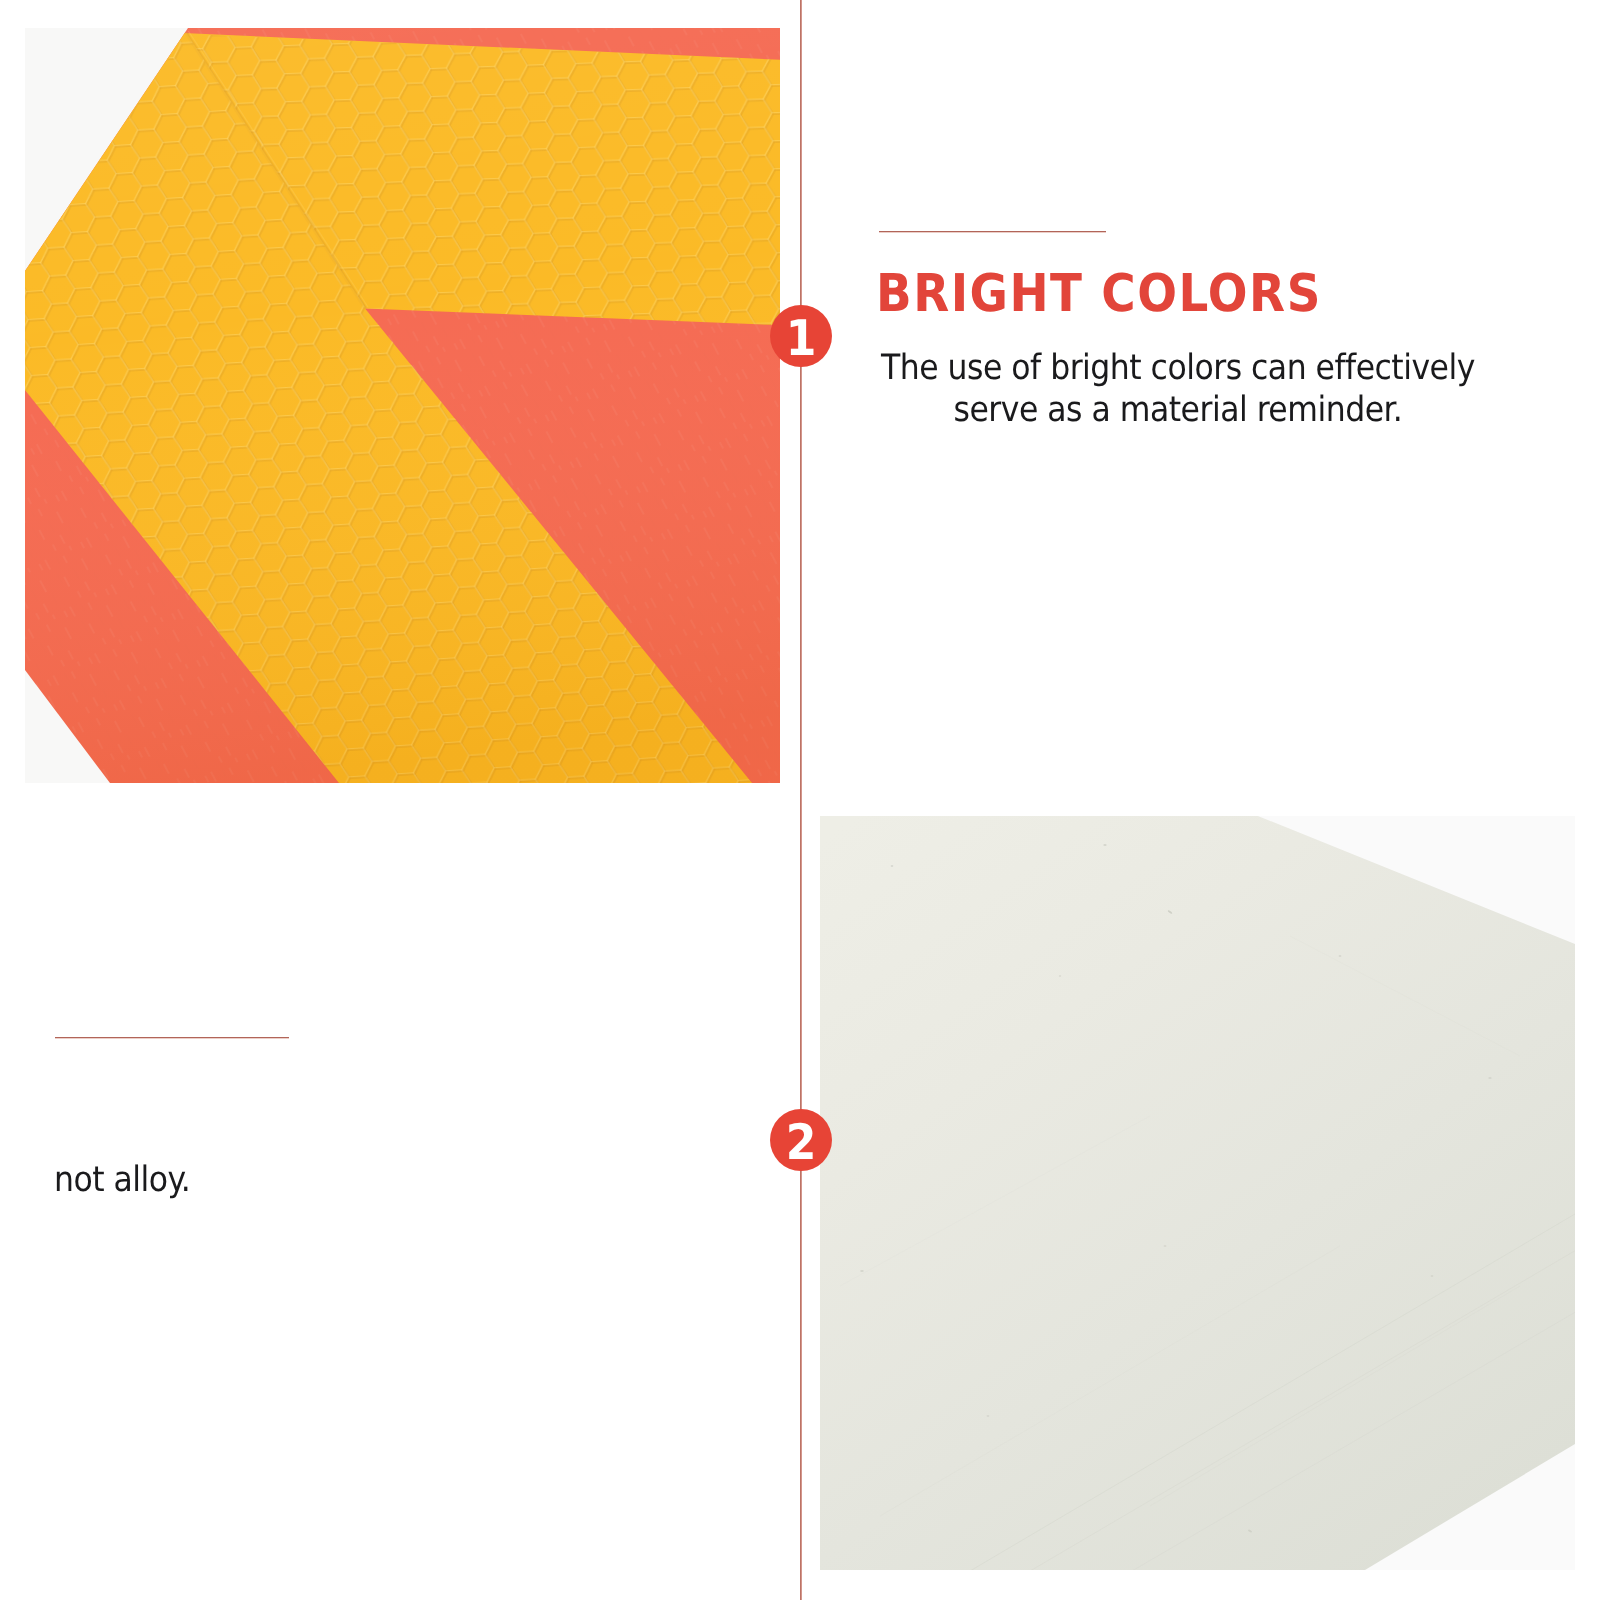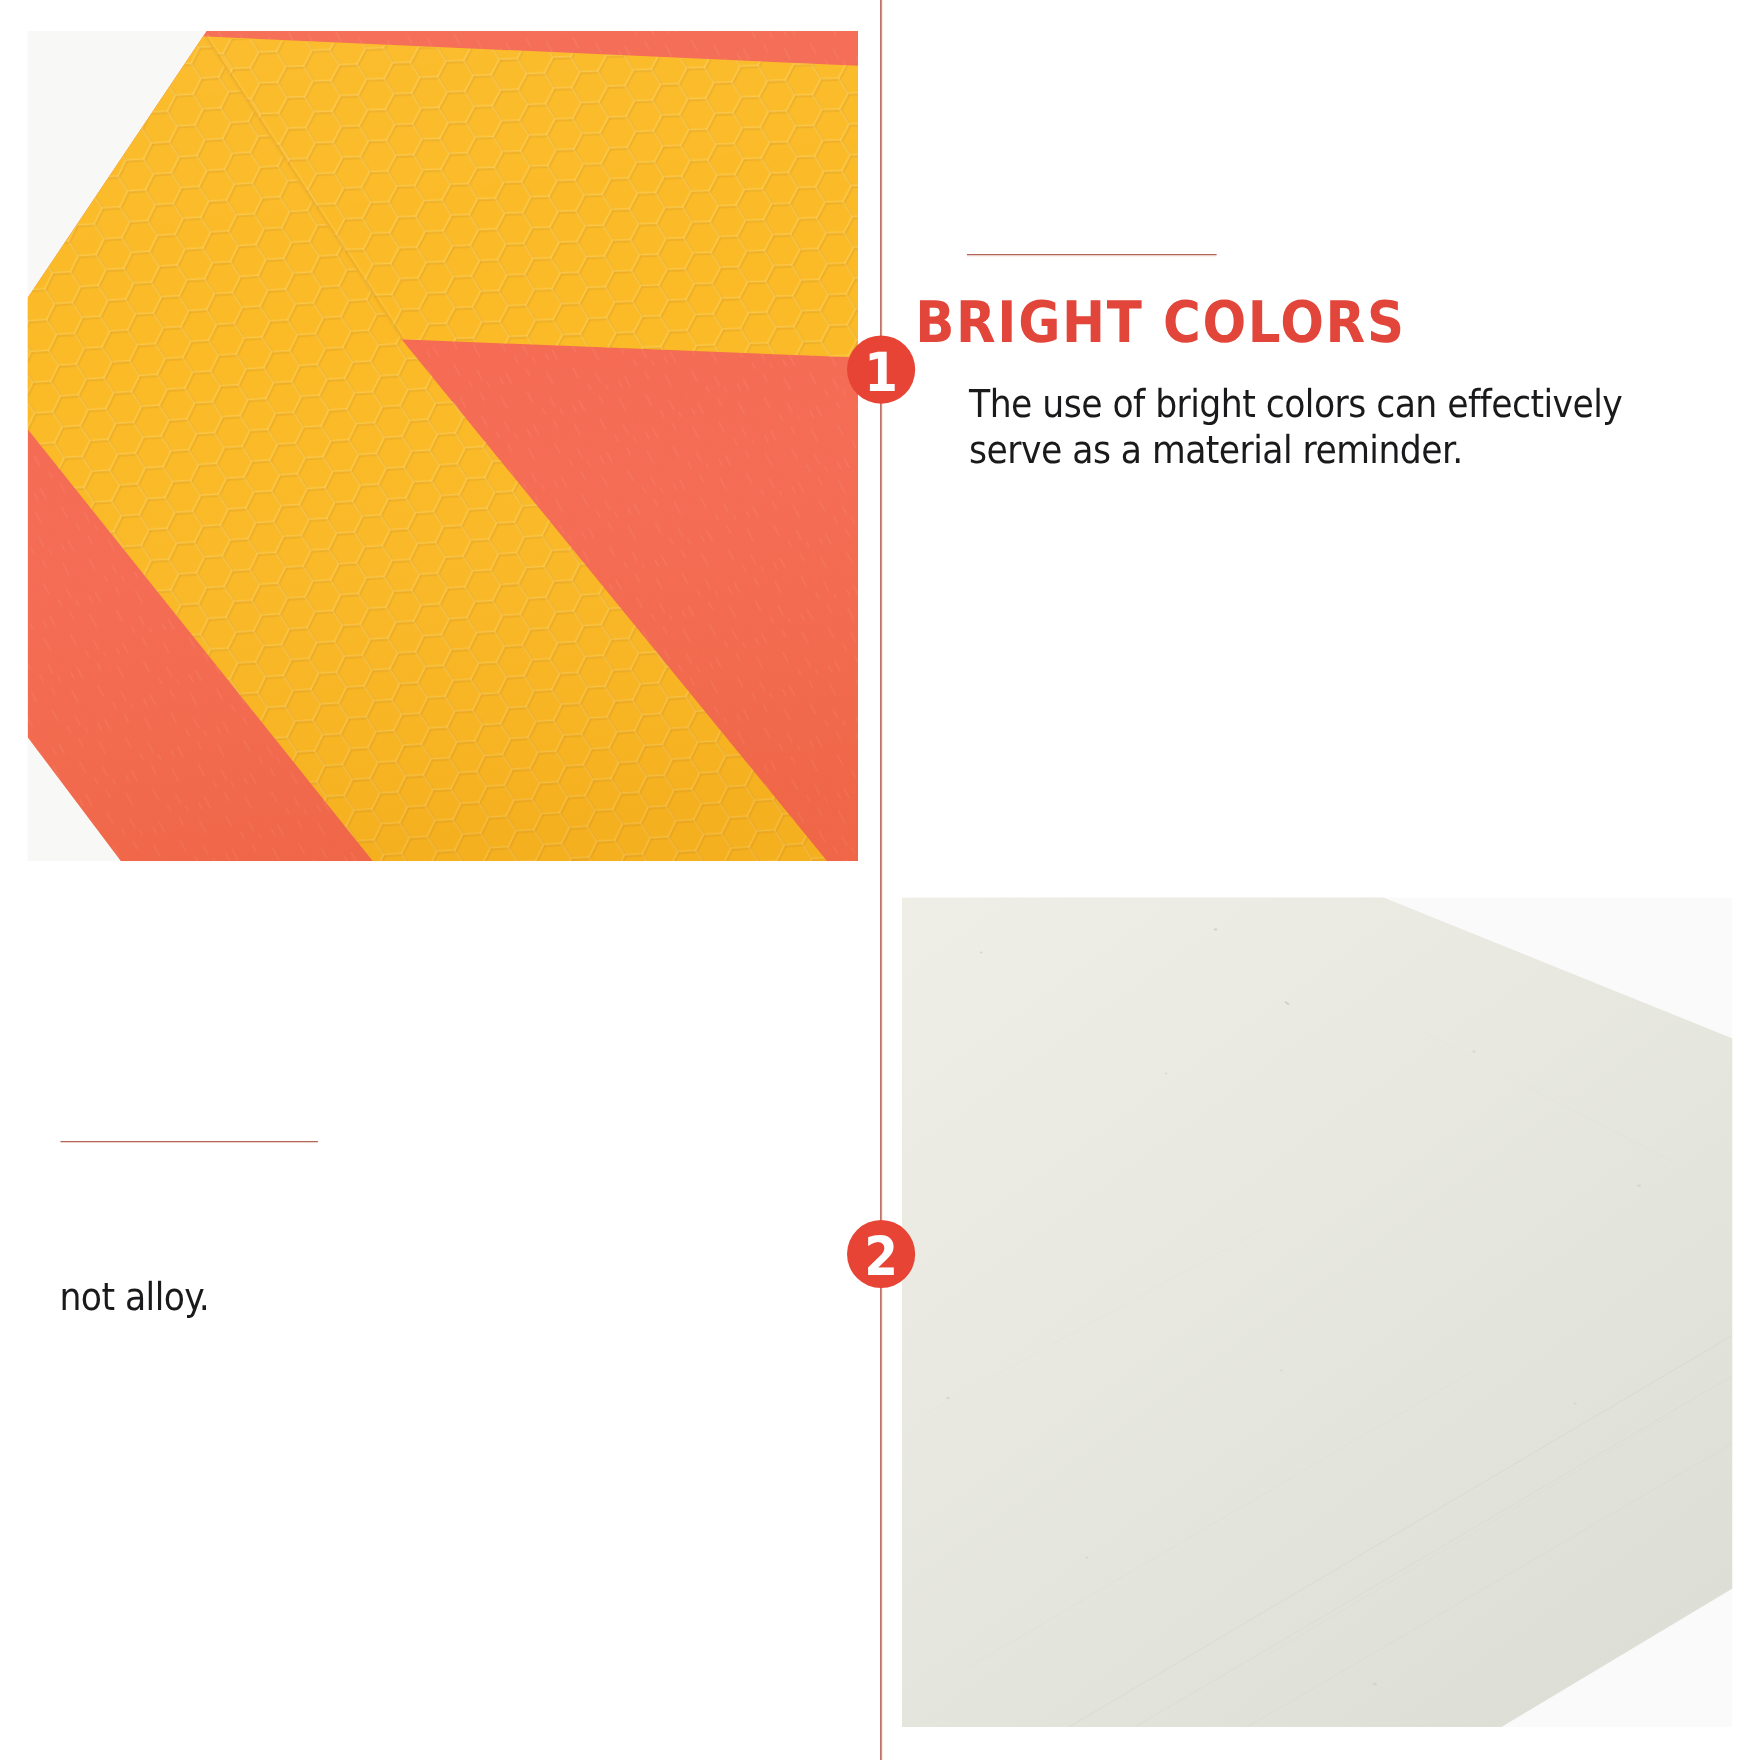--- a/index.html
+++ b/index.html
@@ -29,21 +29,21 @@
   .rule{position:absolute;height:3px;background:linear-gradient(to bottom,
            rgba(255,255,255,0) 0%, rgba(255,255,255,0) 33%,
            #b16559 33%, #b16559 67%,
            rgba(236,206,200,1) 67%, rgba(236,206,200,1) 100%);}
 
   .title{position:absolute;color:#e2453a;font-weight:bold;
          font-size:52px;letter-spacing:1.5px;line-height:1;white-space:nowrap;
          transform:translateZ(0);}
 
   .body{position:absolute;color:#1a1a1c;font-size:35px;letter-spacing:-0.5px;
-        line-height:41.5px;white-space:nowrap;transform:translateZ(0);}
+        line-height:41.5px;white-space:nowrap;transform:translateZ(0);text-align:center;}
   .body div{white-space:nowrap;}
 </style>
 </head>
 <body>
 
 <div class="page">
 
   <div class="divider"></div>
 
   <div class="photo" style="left:25px;top:28px;width:755px;height:755px">
@@ -160,21 +160,21 @@
           <ellipse cx="612" cy="460" rx="1.3" ry="0.9" opacity="0.3"></ellipse>
           <ellipse cx="168" cy="600" rx="1.4" ry="0.9" opacity="0.3"></ellipse>
           <ellipse cx="430" cy="715" rx="2.2" ry="1.0" opacity="0.38" transform="rotate(30 430 715)"></ellipse>
           <ellipse cx="735" cy="90" rx="3.0" ry="2.2" opacity="0.22"></ellipse>
         </g>
       </g>
     </svg>
   </div>
 
   <div class="rule" style="left:879px;top:230px;width:227px"></div>
-  <div class="title" style="left:832px;top:268px">BRIGHT COLORS</div>
+  <div class="title" style="left:876px;top:268px">BRIGHT COLORS</div>
   <div class="body" style="left:881px;top:348px">
     <div>The use of bright colors can effectively</div>
     <div>serve as a material reminder.</div>
   </div>
   <div class="badge" style="left:770px;top:305px">
     <span>1</span>
   </div>
 
   <div class="rule" style="left:55px;top:1036px;width:234px"></div>
   <div class="body" style="left:54px;top:1160px">

